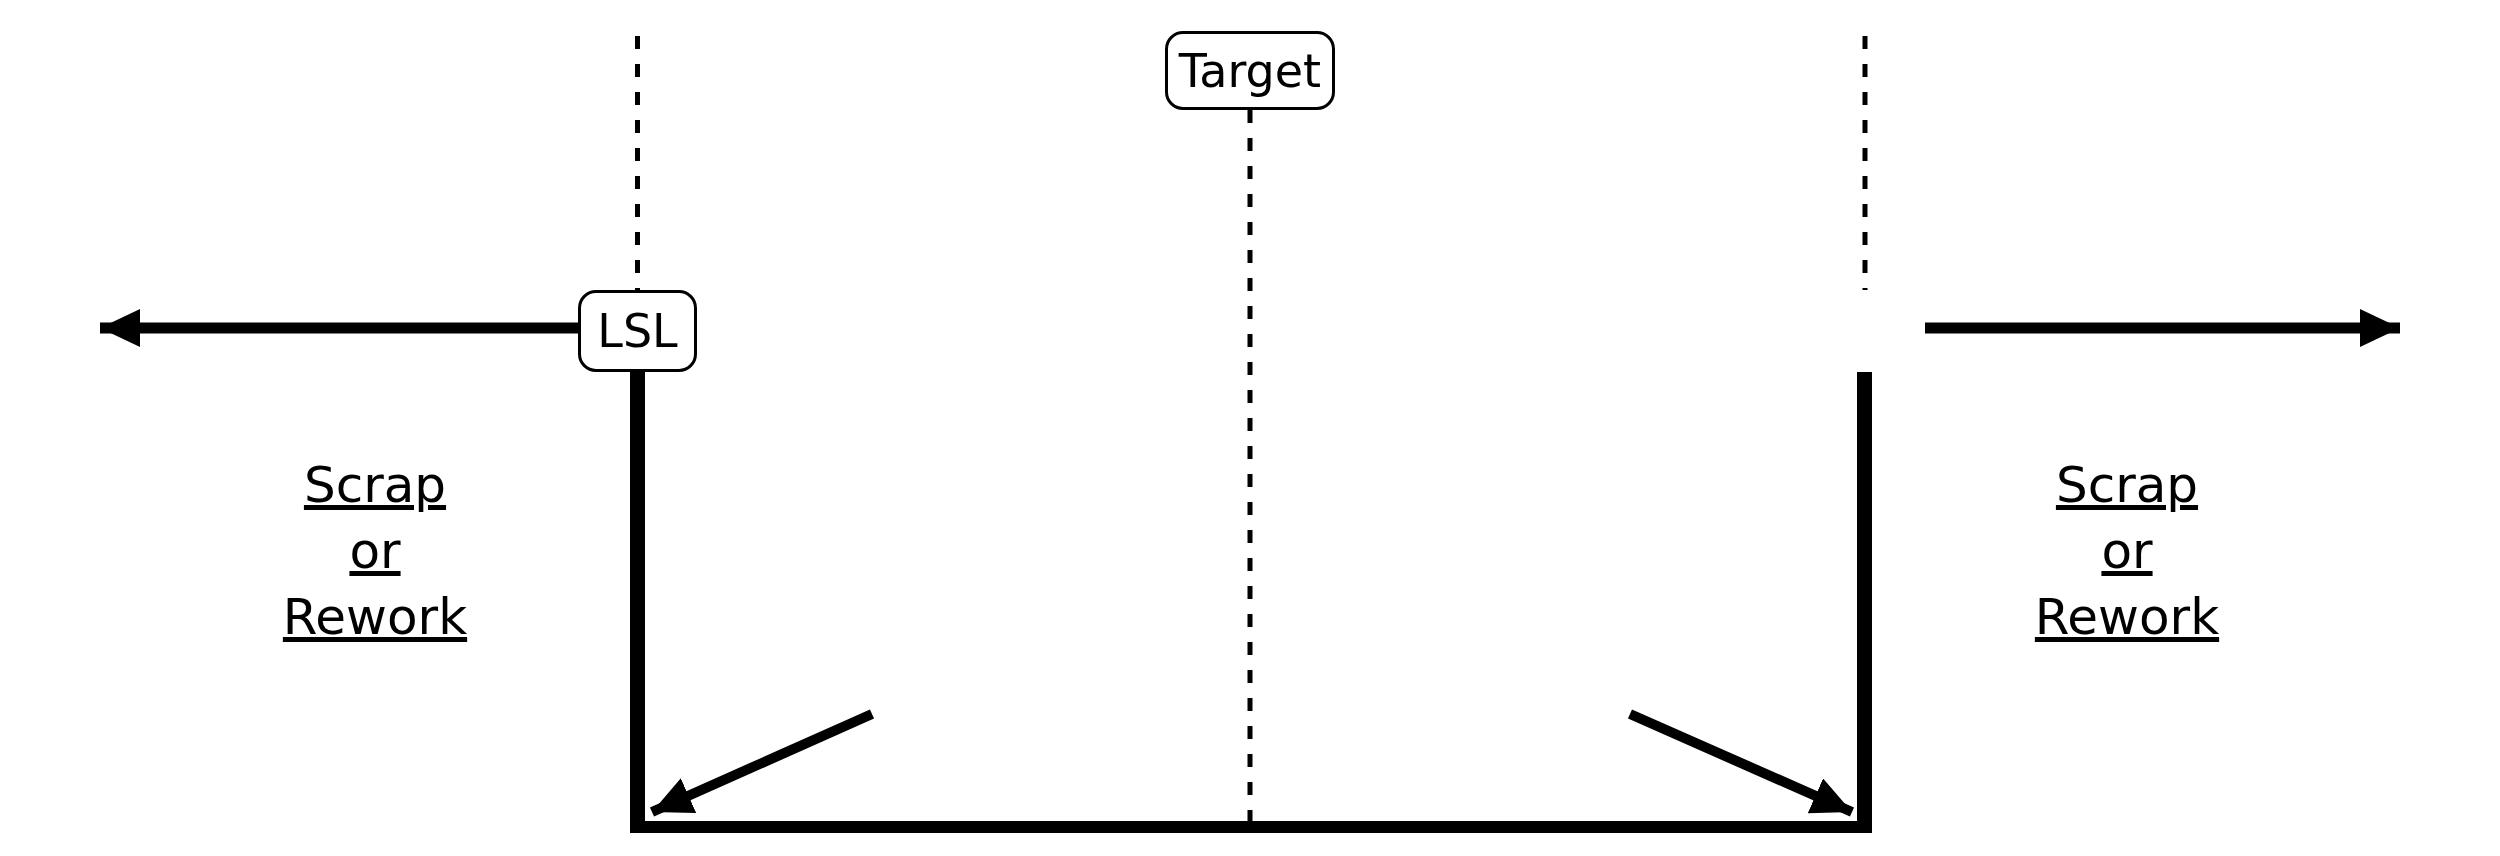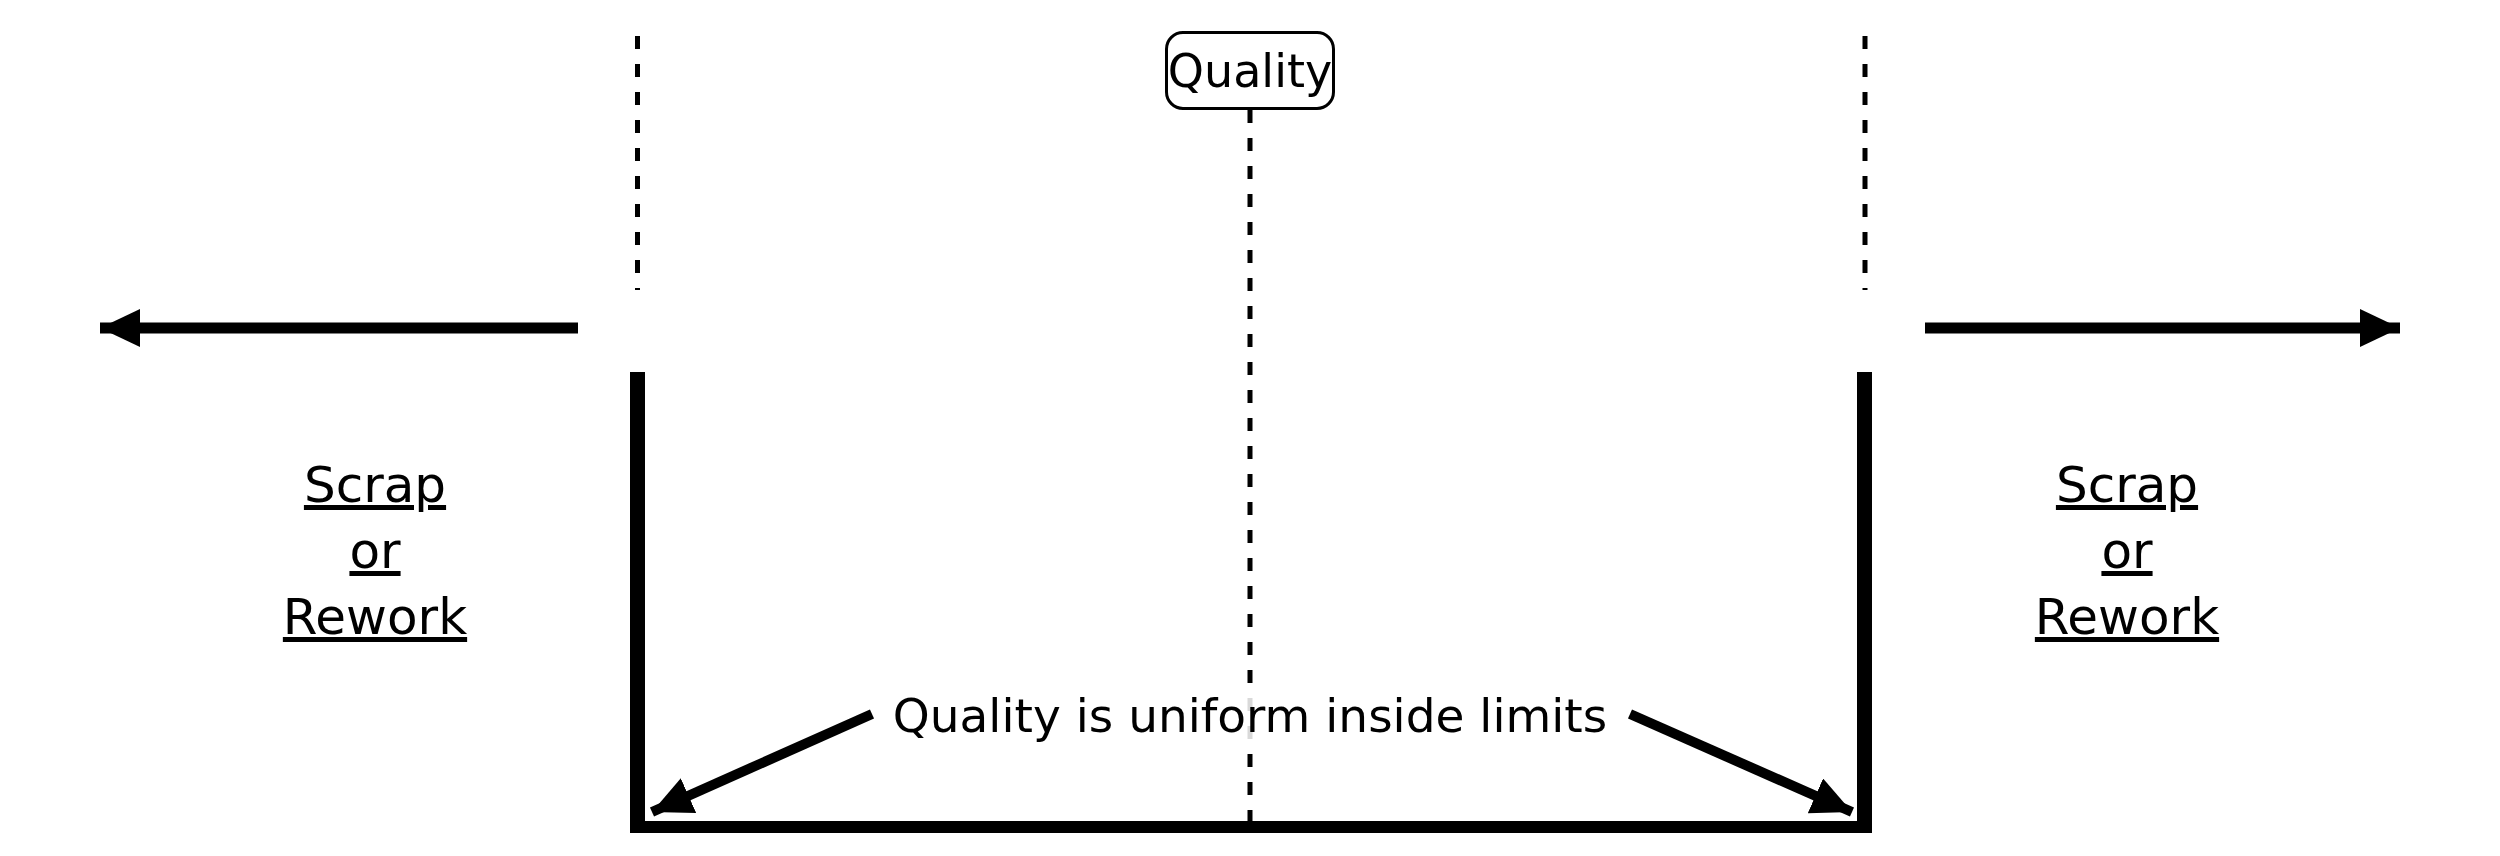--- a/index.html
+++ b/index.html
@@ -87,25 +87,27 @@
     <line x1="637.5" y1="372" x2="637.5" y2="833" stroke="#000000" stroke-width="15"></line>
     <line x1="1864.5" y1="372" x2="1864.5" y2="833" stroke="#000000" stroke-width="15"></line>
 
     <line x1="630" y1="827" x2="1871" y2="827" stroke="#000000" stroke-width="12"></line>
 
     <line x1="872" y1="714" x2="652" y2="812" stroke="#000000" stroke-width="10" marker-end="url(#ah)"></line>
     <line x1="1630" y1="714" x2="1852" y2="812" stroke="#000000" stroke-width="10" marker-end="url(#ah)"></line>
   </svg>
 
   <div class="spec-box target-box">
-    <span>Quality</span>
+    <span>Target</span>
+  </div>
+  <div class="spec-box lsl-box">
+    <span>LSL</span>
   </div>
 
   <div class="scrap-text scrap-left">Scrap
 or
 Rework</div>
   <div class="scrap-text scrap-right">Scrap
 or
 Rework</div>
 
-  <div class="quality-note">Quality is uniform inside limits</div>
 
 </div>
 
 </body></html>

